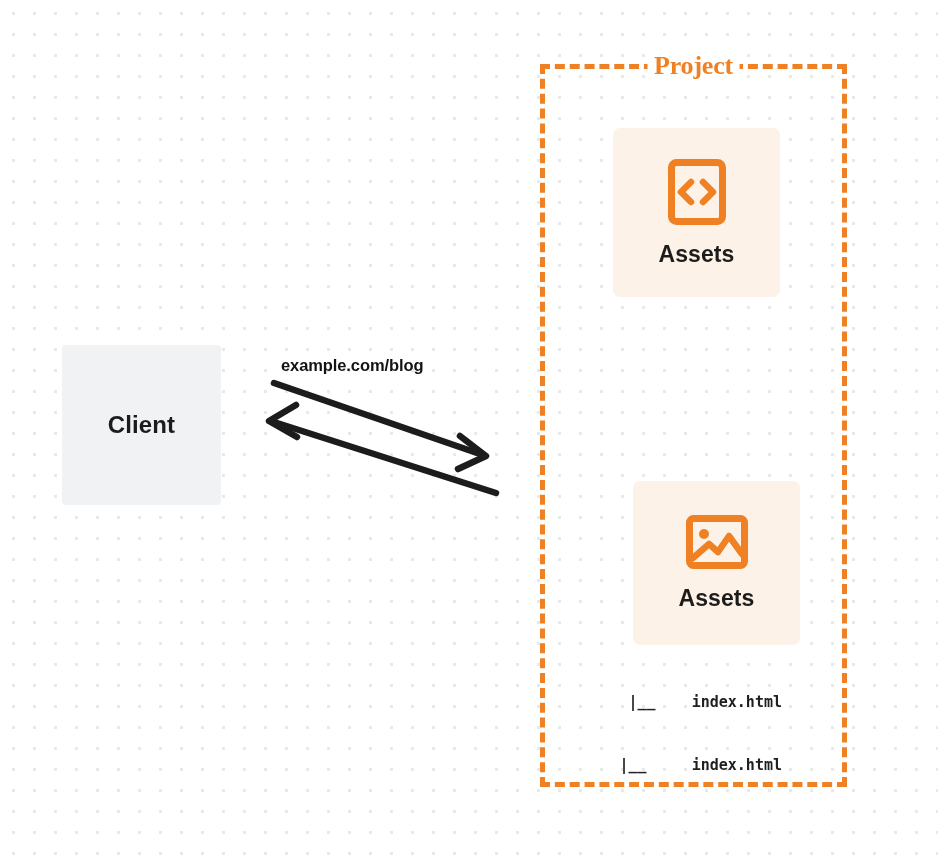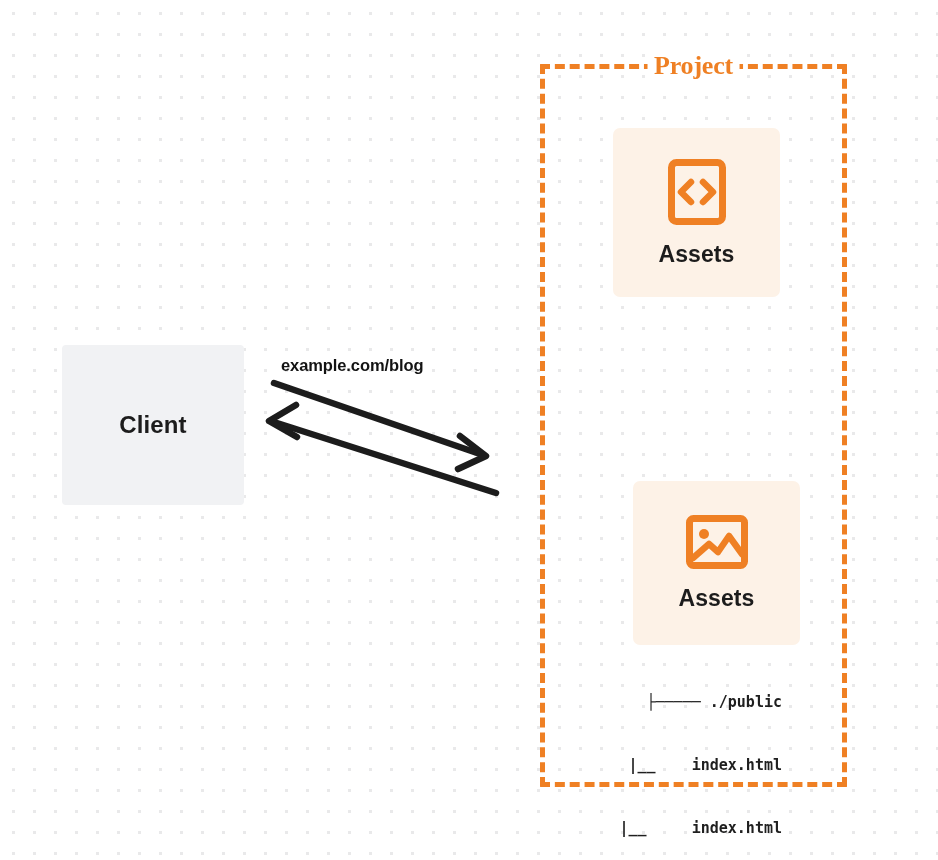--- a/index.html
+++ b/index.html
@@ -25,21 +25,21 @@
     background-size: 21px 21px;
     background-position: 12px 12px;
     overflow: hidden;
   }
 
   
   #client-node {
     position: absolute;
     left: 62px;
     top: 345px;
-    width: 182px;
+    width: 159px;
     height: 160px;
     background: #f1f2f4;
     border-radius: 4px;
     display: flex;
     align-items: center;
     justify-content: center;
   }
   #client-node .node-label {
     font-size: 24px;
     font-weight: bold;
@@ -188,19 +188,18 @@
       <svg width="64" height="56" viewBox="0 0 64 56" xmlns="http://www.w3.org/2000/svg">
         <rect x="4.5" y="4.5" width="55" height="47" rx="4" ry="4" fill="none" stroke="#ef8024" stroke-width="7"></rect>
         <circle cx="19" cy="20" r="5" fill="#ef8024"></circle>
         <polyline points="8,44 24,30 33,38 44,22 57,40" fill="none" stroke="#ef8024" stroke-width="6.5" stroke-linecap="round" stroke-linejoin="round"></polyline>
       </svg>
     </span>
     <span class="card-label">Assets</span>
   </div>
 
   <div id="asset-file-tree">
-    <span class="tree-row">├───── ./public</span>
     <span class="tree-row">   |__    index.html</span>
     <span class="tree-row">   |__     index.html</span>
     
   </div>
 
 </div>
 
 </body></html>

